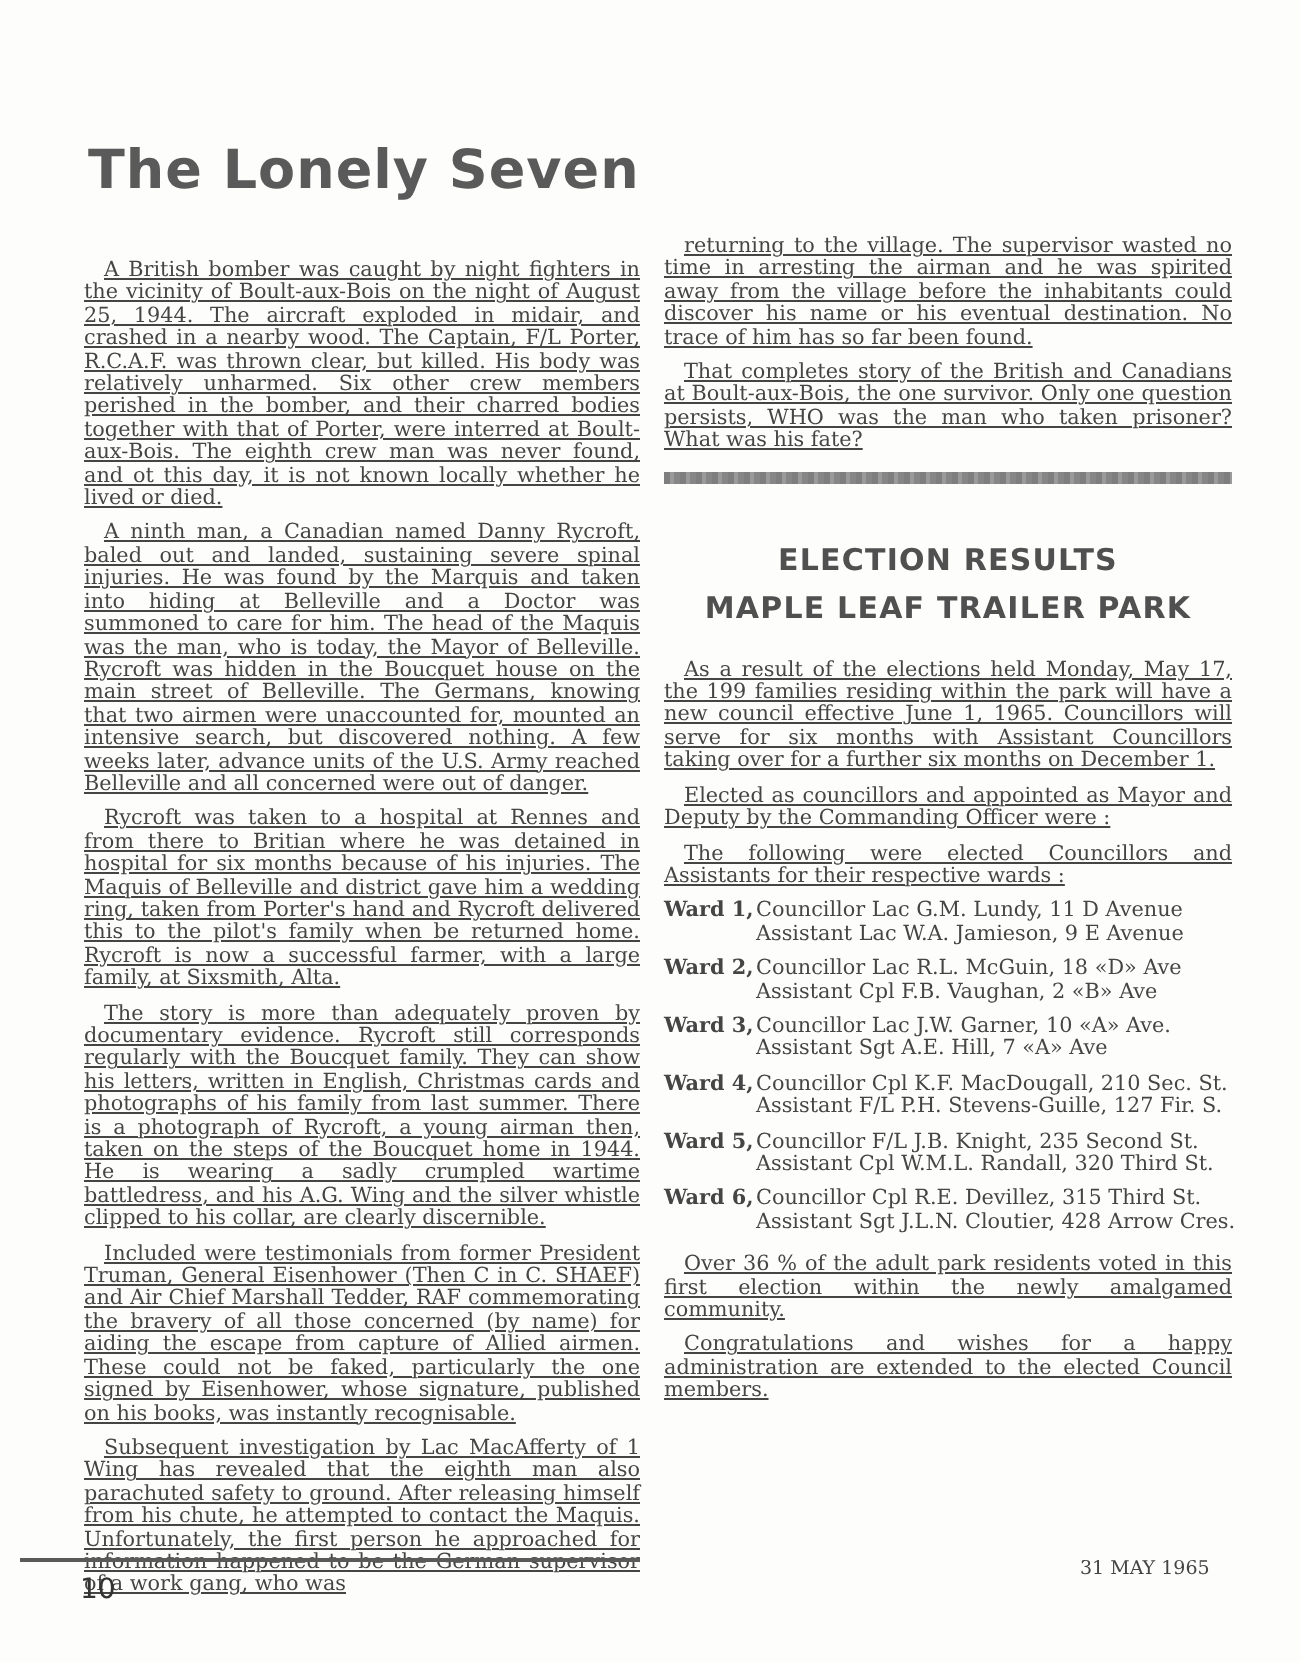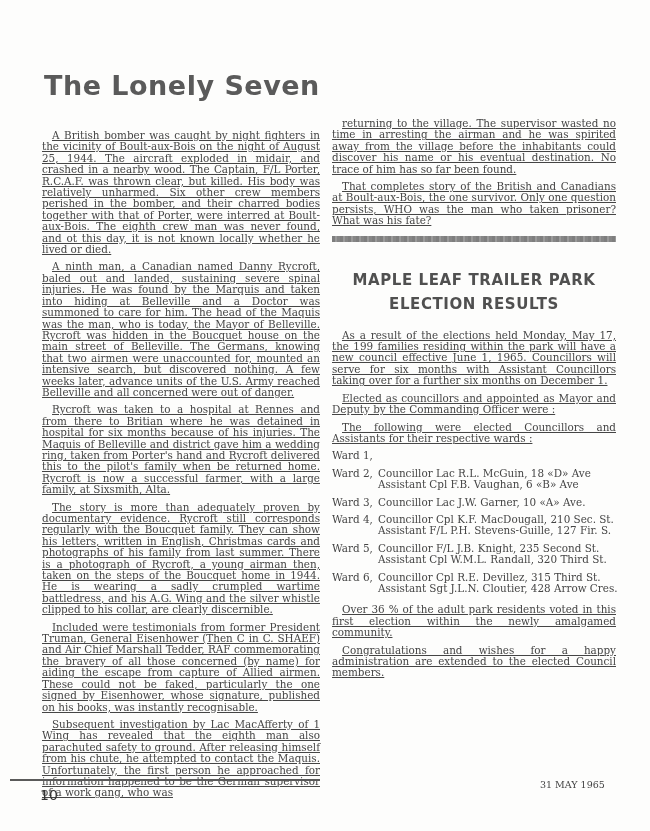--- a/index.html
+++ b/index.html
@@ -19,21 +19,21 @@
   .bar {
     height: 6px; background: #8a8a8a; margin: 9px 0 26px 0;
     background-image: repeating-linear-gradient(90deg, #7e7e7e 0 3px, #9a9a9a 3px 5px, #868686 5px 8px);
   }
   .h2 {
     font-family: "DejaVu Sans", "Liberation Sans", sans-serif; font-weight: bold;
     font-size: 15px; line-height: 24px; text-align: center; color: #505050;
     letter-spacing: 0.6px; margin: 0 0 14px 0;
   }
   .ward { display: flex; margin-bottom: 6px; text-align: left; }
-  .ward-label { width: 46px; flex: none; }
+  .ward-label { width: 46px; flex: none; font-weight: bold; }
   .ward-lines div { white-space: nowrap; }
   .footer-rule { position: absolute; left: 10px; top: 779px; width: 310px; height: 2px; background: #5a5a5a; }
   .page-num { position: absolute; left: 40px; top: 787px; font-family: "DejaVu Sans", "Liberation Sans", sans-serif; font-size: 14px; color: #333; }
   .date { position: absolute; left: 540px; top: 779px; font-size: 9.5px; color: #444; }
 </style>
 </head>
 <body>
 
 <h1 class="title">The Lonely Seven</h1>
 
@@ -46,42 +46,47 @@
   <p>Subsequent investigation by Lac MacAfferty of 1 Wing has revealed that the eighth man also parachuted safety to ground. After releasing himself from his chute, he attempted to contact the Maquis. Unfortunately, the first person he approached for information happened to be the German supervisor of a work gang, who was</p>
 </div>
 
 <div class="col col-right">
   <p>returning to the village. The supervisor wasted no time in arresting the airman and he was spirited away from the village before the inhabitants could discover his name or his eventual destination. No trace of him has so far been found.</p>
   <p>That completes story of the British and Canadians at Boult-aux-Bois, the one survivor. Only one question persists, WHO was the man who taken prisoner? What was his fate?</p>
 
   <div class="bar"></div>
 
   <div class="h2">
+    <div>ELECTION RESULTS</div>
     <div>MAPLE LEAF TRAILER PARK</div>
-    <div>ELECTION RESULTS</div>
   </div>
 
   <p>As a result of the elections held Monday, May 17, the 199 families residing within the park will have a new council effective June 1, 1965. Councillors will serve for six months with Assistant Councillors taking over for a further six months on December 1.</p>
   <p>Elected as councillors and appointed as Mayor and Deputy by the Commanding Officer were :</p>
   <p>The following were elected Councillors and Assistants for their respective wards :</p>
 
   <div class="ward">
     <div class="ward-label">Ward 1,</div>
+    <div class="ward-lines">
+        <div>Councillor Lac G.M. Lundy, 11 D Avenue</div>
+        <div>Assistant Lac W.A. Jamieson, 9 E Avenue</div>
+      </div>
   </div>
   <div class="ward">
     <div class="ward-label">Ward 2,</div>
     <div class="ward-lines">
         <div>Councillor Lac R.L. McGuin, 18 «D» Ave</div>
-        <div>Assistant Cpl F.B. Vaughan, 6 «B» Ave</div>
+        <div>Assistant Cpl F.B. Vaughan, 2 «B» Ave</div>
       </div>
   </div>
   <div class="ward">
     <div class="ward-label">Ward 3,</div>
     <div class="ward-lines">
         <div>Councillor Lac J.W. Garner, 10 «A» Ave.</div>
+        <div>Assistant Sgt A.E. Hill, 7 «A» Ave</div>
       </div>
   </div>
   <div class="ward">
     <div class="ward-label">Ward 4,</div>
     <div class="ward-lines">
         <div>Councillor Cpl K.F. MacDougall, 210 Sec. St.</div>
         <div>Assistant F/L P.H. Stevens-Guille, 127 Fir. S.</div>
       </div>
   </div>
   <div class="ward">

